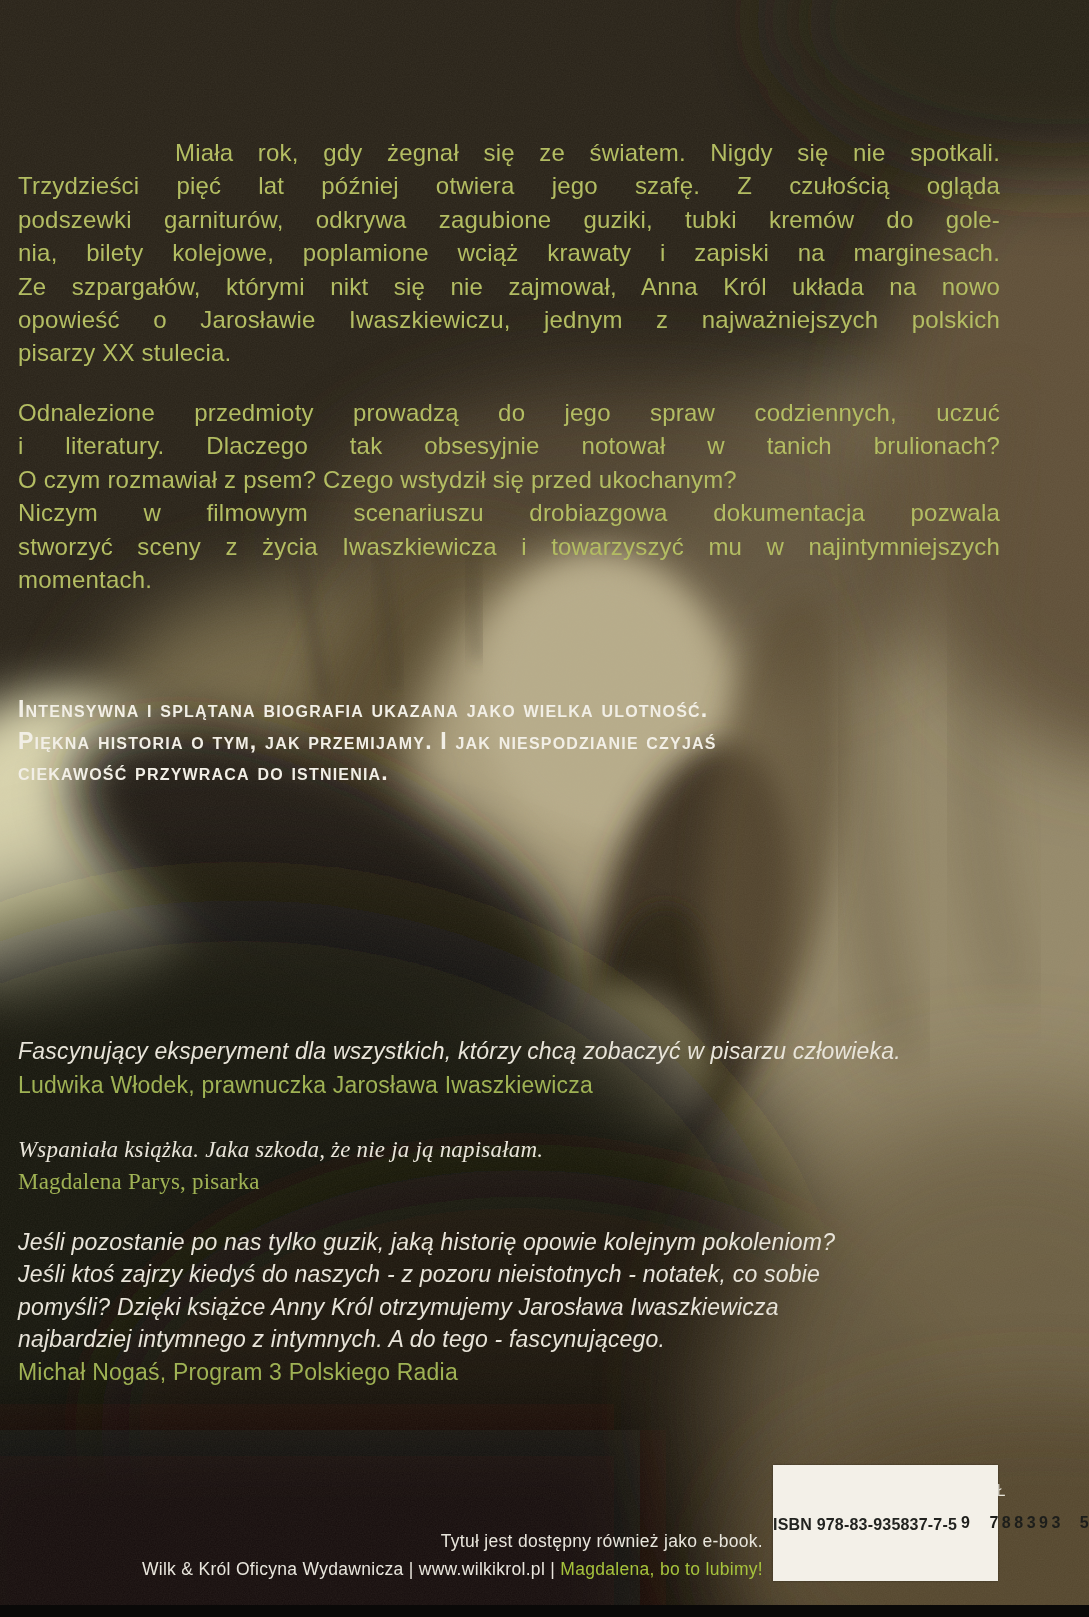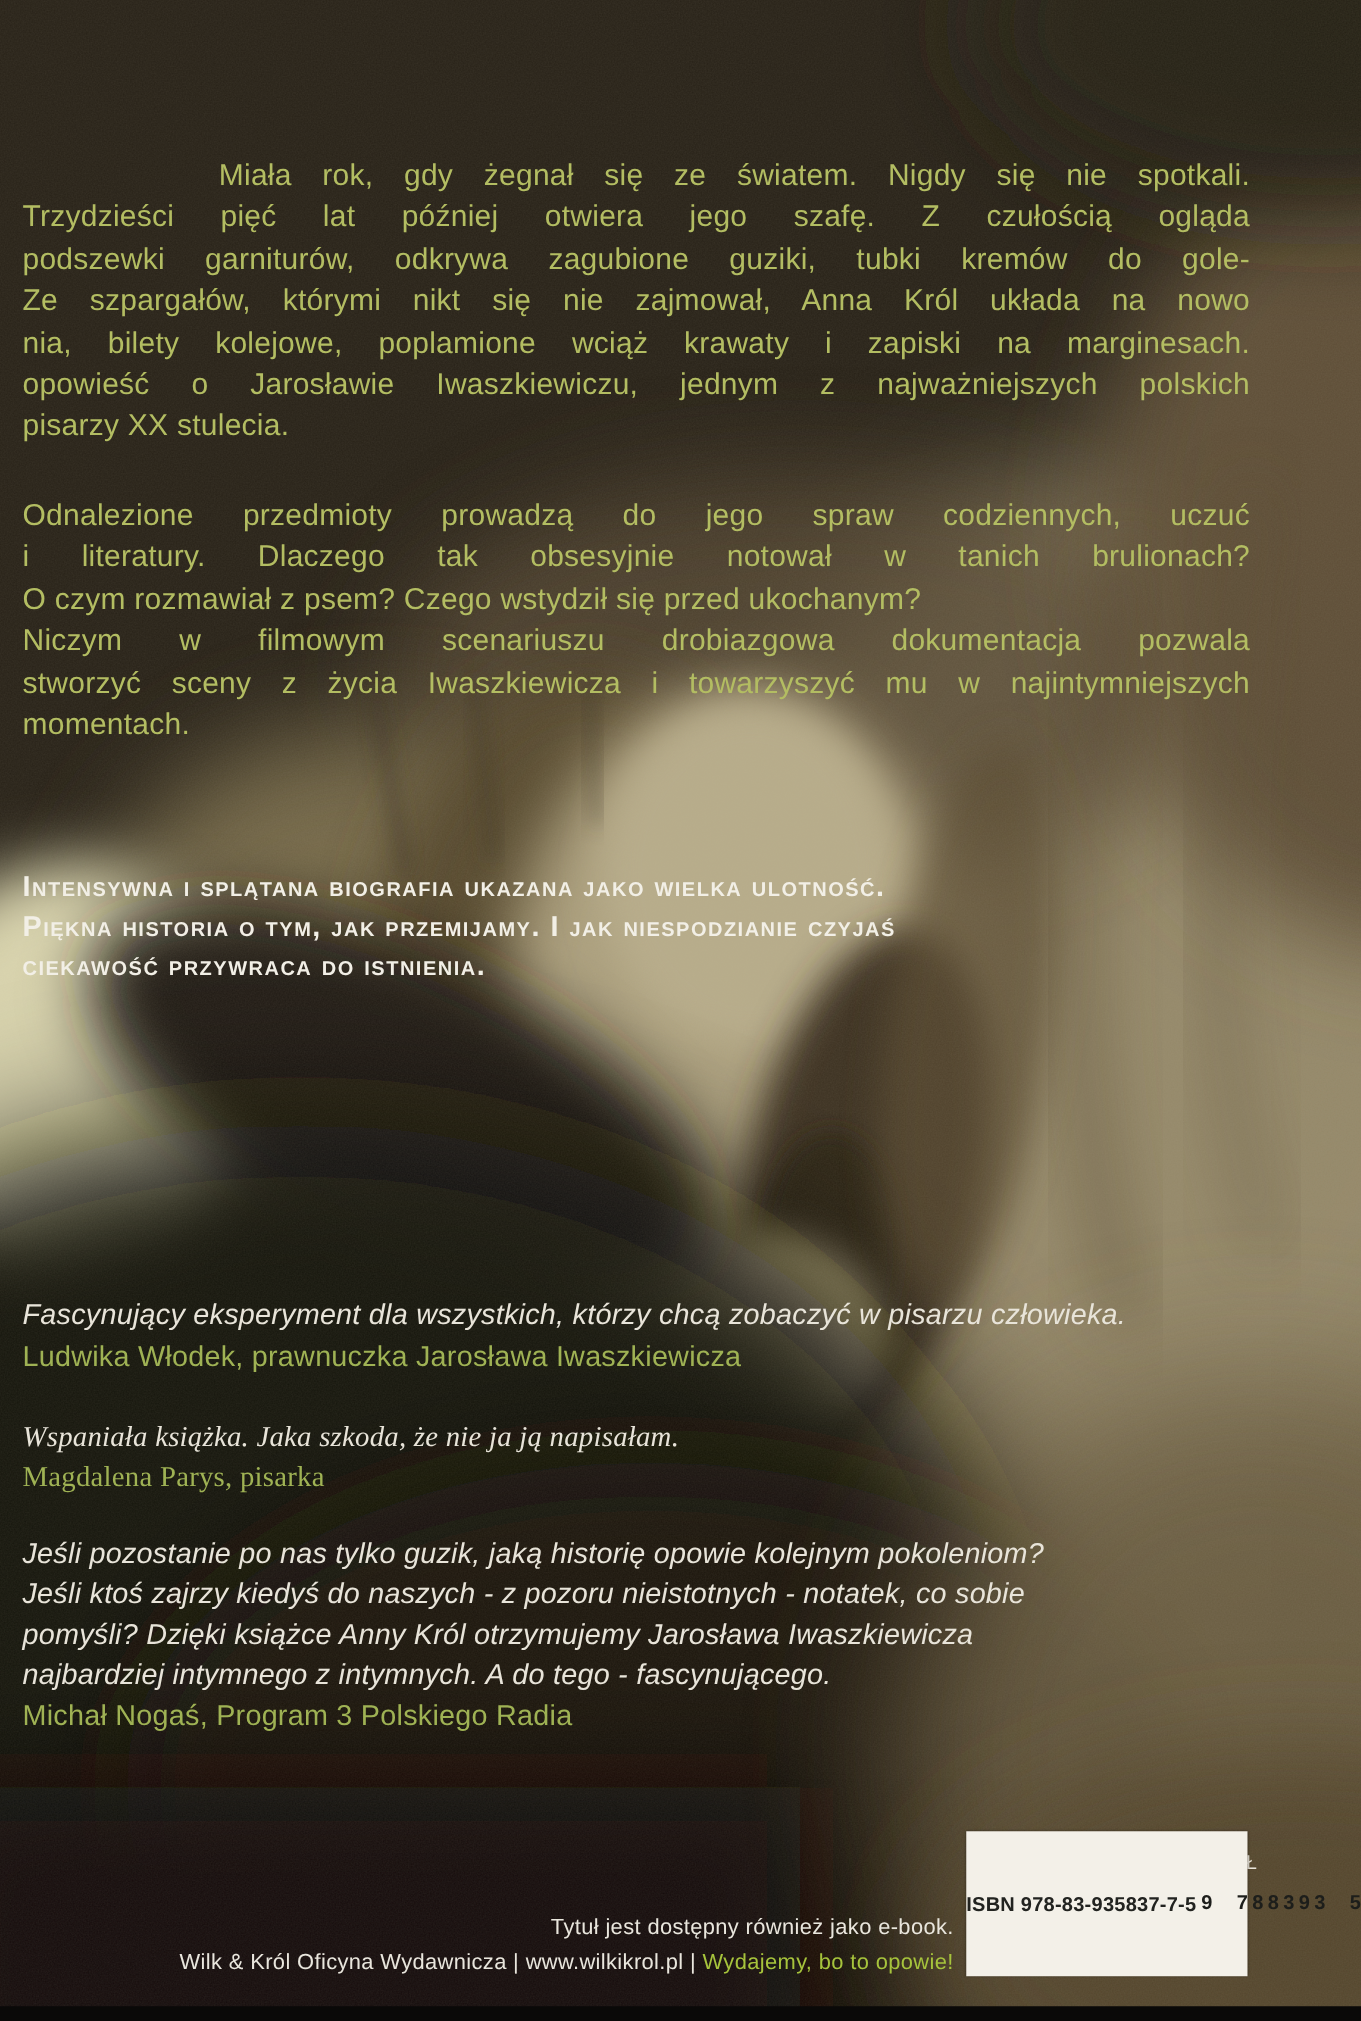--- a/index.html
+++ b/index.html
@@ -8,21 +8,21 @@
     background:#282218;
     font-family:"Liberation Sans",sans-serif;
   }
   .bg{position:absolute;inset:0;z-index:0;display:block;}
   .txt{position:absolute;z-index:2;}
 
   
   .para{left:18px;width:982px;color:#b3bd62;font-size:24px;line-height:33.4px;letter-spacing:.2px;}
   .jline{text-align:justify;text-align-last:justify;white-space:normal;}
   .nline{text-align:left;text-align-last:left;}
-  .indent{padding-left:157px;}
+  .indent{padding-left:157px;margin-top:12px;}
 
   
   .blurb{left:18px;top:694px;width:985px;text-align:left;
     color:#f2efe6;font-weight:700;font-size:23px;line-height:31.5px;
     font-variant:small-caps;letter-spacing:1.2px;}
 
   
   .quote{left:18px;width:1040px;color:#e8e4d9;font-size:23px;line-height:32.2px;letter-spacing:.2px;}
   .qline{font-style:italic;white-space:nowrap;}
   .qattr{font-style:normal;color:#9fb254;white-space:nowrap;}
@@ -114,22 +114,22 @@
     <ellipse cx="1010" cy="1400" rx="290" ry="300" fill="#6b5d42" filter="url(#b60)" opacity=".9"></ellipse>
     <ellipse cx="1040" cy="1560" rx="300" ry="160" fill="#55472f" filter="url(#b40)"></ellipse>
 
     <rect width="1089" height="1617" filter="url(#grain)" opacity="0.45"></rect>
   </svg>
 
   <div class="txt para" style="top:124px;">
     <div class="jline indent">Miała rok, gdy żegnał się ze światem. Nigdy się nie spotkali.</div>
     <div class="jline">Trzydzieści pięć lat później otwiera jego szafę. Z czułością ogląda</div>
     <div class="jline">podszewki garniturów, odkrywa zagubione guziki, tubki kremów do gole-</div>
+    <div class="jline">nia, bilety kolejowe, poplamione wciąż krawaty i zapiski na marginesach.</div>
     <div class="jline">Ze szpargałów, którymi nikt się nie zajmował, Anna Król układa na nowo</div>
-    <div class="jline">nia, bilety kolejowe, poplamione wciąż krawaty i zapiski na marginesach.</div>
     <div class="jline">opowieść o Jarosławie Iwaszkiewiczu, jednym z najważniejszych polskich</div>
     <div class="nline">pisarzy XX stulecia.</div>
   </div>
 
   <div class="txt para" style="top:396px;">
     <div class="jline">Odnalezione przedmioty prowadzą do jego spraw codziennych, uczuć</div>
     <div class="jline">i literatury. Dlaczego tak obsesyjnie notował w tanich brulionach?</div>
     <div class="nline">O czym rozmawiał z psem? Czego wstydził się przed ukochanym?</div>
     <div class="jline">Niczym w filmowym scenariuszu drobiazgowa dokumentacja pozwala</div>
     <div class="jline">stworzyć sceny z życia Iwaszkiewicza i towarzyszyć mu w najintymniejszych</div>
@@ -217,17 +217,17 @@
     <div class="digits">
       <span>9</span>
       <span>788393</span>
       <span>583775</span>
     </div>
   </div>
 
   <div class="txt footnote">Tytuł jest dostępny również jako e-book.</div>
   <div class="txt publine">
     <span>Wilk &amp; Król Oficyna Wydawnicza | www.wilkikrol.pl |</span>
-    <span class="slogan">Wydajemy, bo to opowie!</span>
+    <span class="slogan">Magdalena, bo to lubimy!</span>
   </div>
 
   <div class="txt scan-edge"></div>
 </div>
 
 </body></html>

